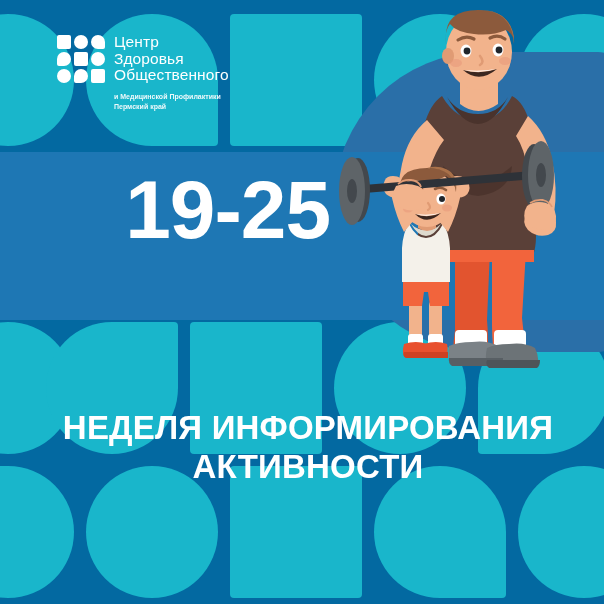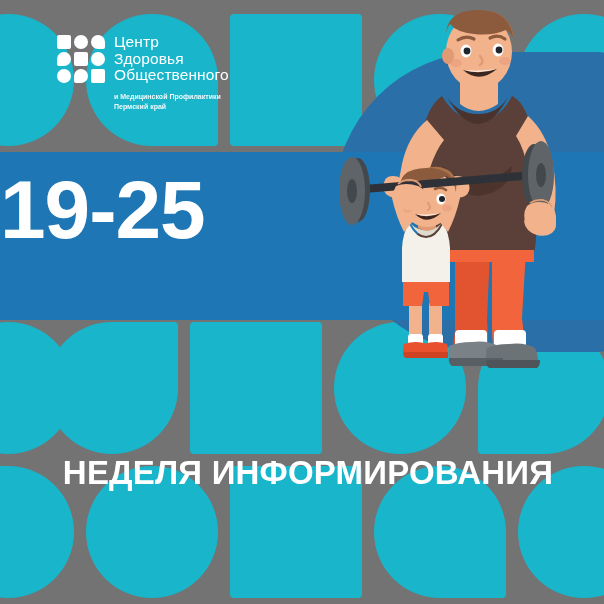--- a/index.html
+++ b/index.html
@@ -1,21 +1,21 @@
 <!DOCTYPE html>
 <html><head>
 <meta charset="utf-8">
 <style>
   html,body{margin:0;padding:0;background:#ffffff;}
   *{box-sizing:border-box;}
   .poster{
     position:relative;
     width:604px;height:604px;
     overflow:hidden;
-    background:#737373;
+    background:#0369a1;
     font-family:"Liberation Sans", sans-serif;
   }
 
   
   .watermark{
     position:absolute;inset:0;
     z-index:1;
     pointer-events:none;
   }
   .wm{position:absolute;background:#19B6CB;}
@@ -68,37 +68,37 @@
   }
   .logo-sub{
     margin-top:8px;
     font-size:7px;line-height:9.5px;font-weight:700;
     color:#ffffff;opacity:.92;white-space:nowrap;
   }
 
   
   .date-wrap{
     position:absolute;left:0;top:168px;width:330px;
-    z-index:6;text-align:left;color:#ffffff;
+    z-index:6;text-align:right;color:#ffffff;
   }
   .date-range{
     font-size:82px;line-height:84px;font-weight:700;
     letter-spacing:-1px;
   }
   .date-month{
     font-size:24px;line-height:26px;font-weight:700;
     letter-spacing:1px;margin-top:2px;
   }
 
   
   .headline{
     position:absolute;left:12px;right:0;top:408px;
     z-index:6;text-align:center;color:#ffffff;
     font-size:33px;line-height:39px;font-weight:700;
-    letter-spacing:.2px;padding:0 14px;margin-top:45px;
+    letter-spacing:.2px;padding:0 14px;
   }
   .headline div{white-space:nowrap;}
 
   
   .illo{position:absolute;left:0;top:0;width:604px;height:604px;z-index:5;}
 </style>
 </head>
 <body>
 
 <div class="poster">
@@ -317,15 +317,16 @@
       <div class="logo-sub" style="margin-top:1px;">Пермский край</div>
     </div>
   </div>
 
   <div class="date-wrap">
     <div class="date-range">19-25</div>
   </div>
 
   <div class="headline">
     <div>НЕДЕЛЯ ИНФОРМИРОВАНИЯ</div>
+    <div>АКТИВНОСТИ</div>
   </div>
 
 </div>
 
 </body></html>

